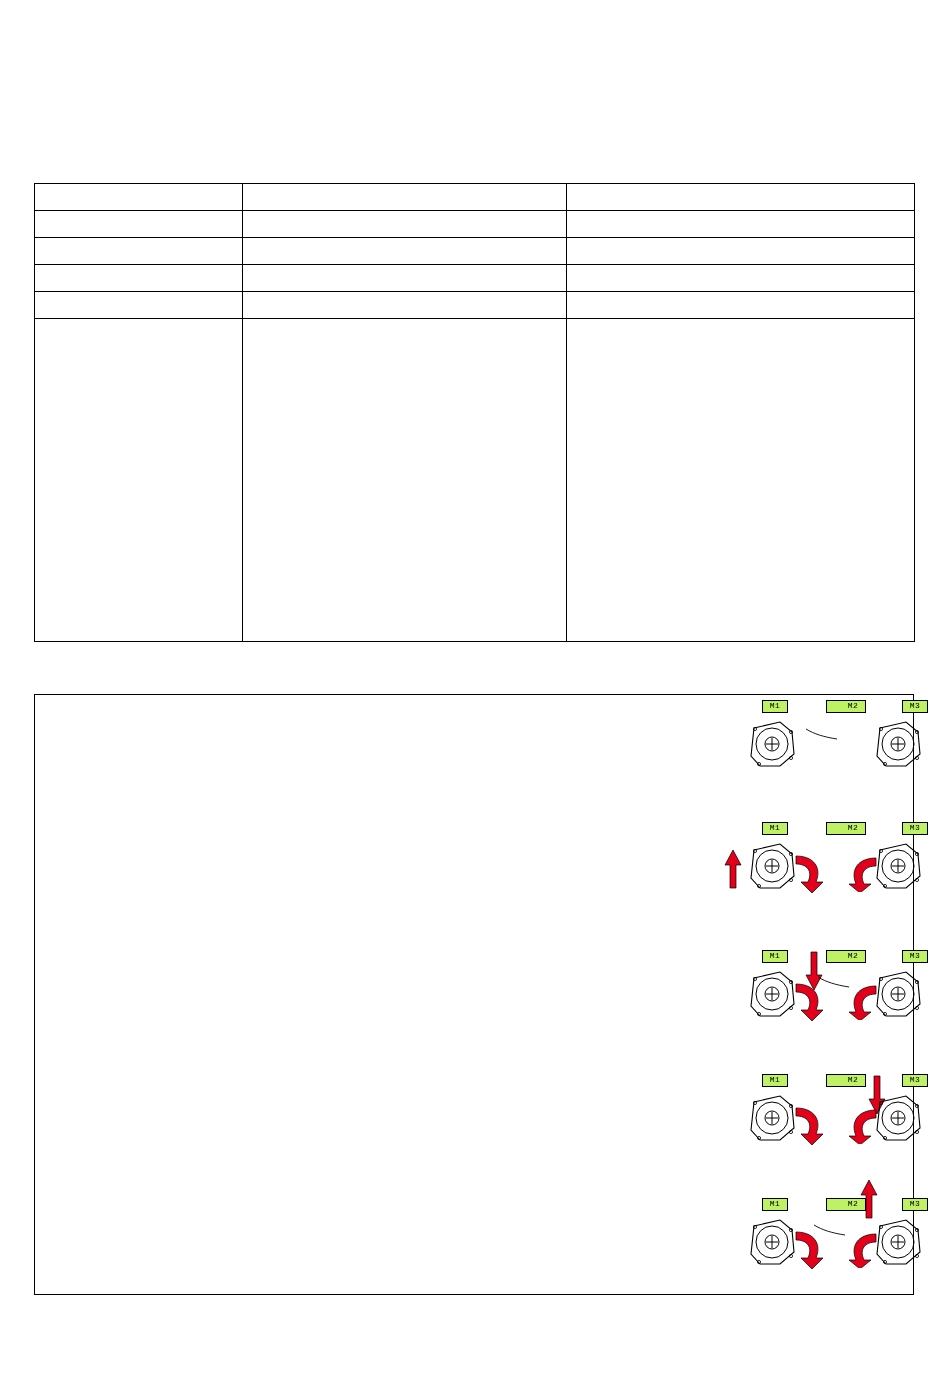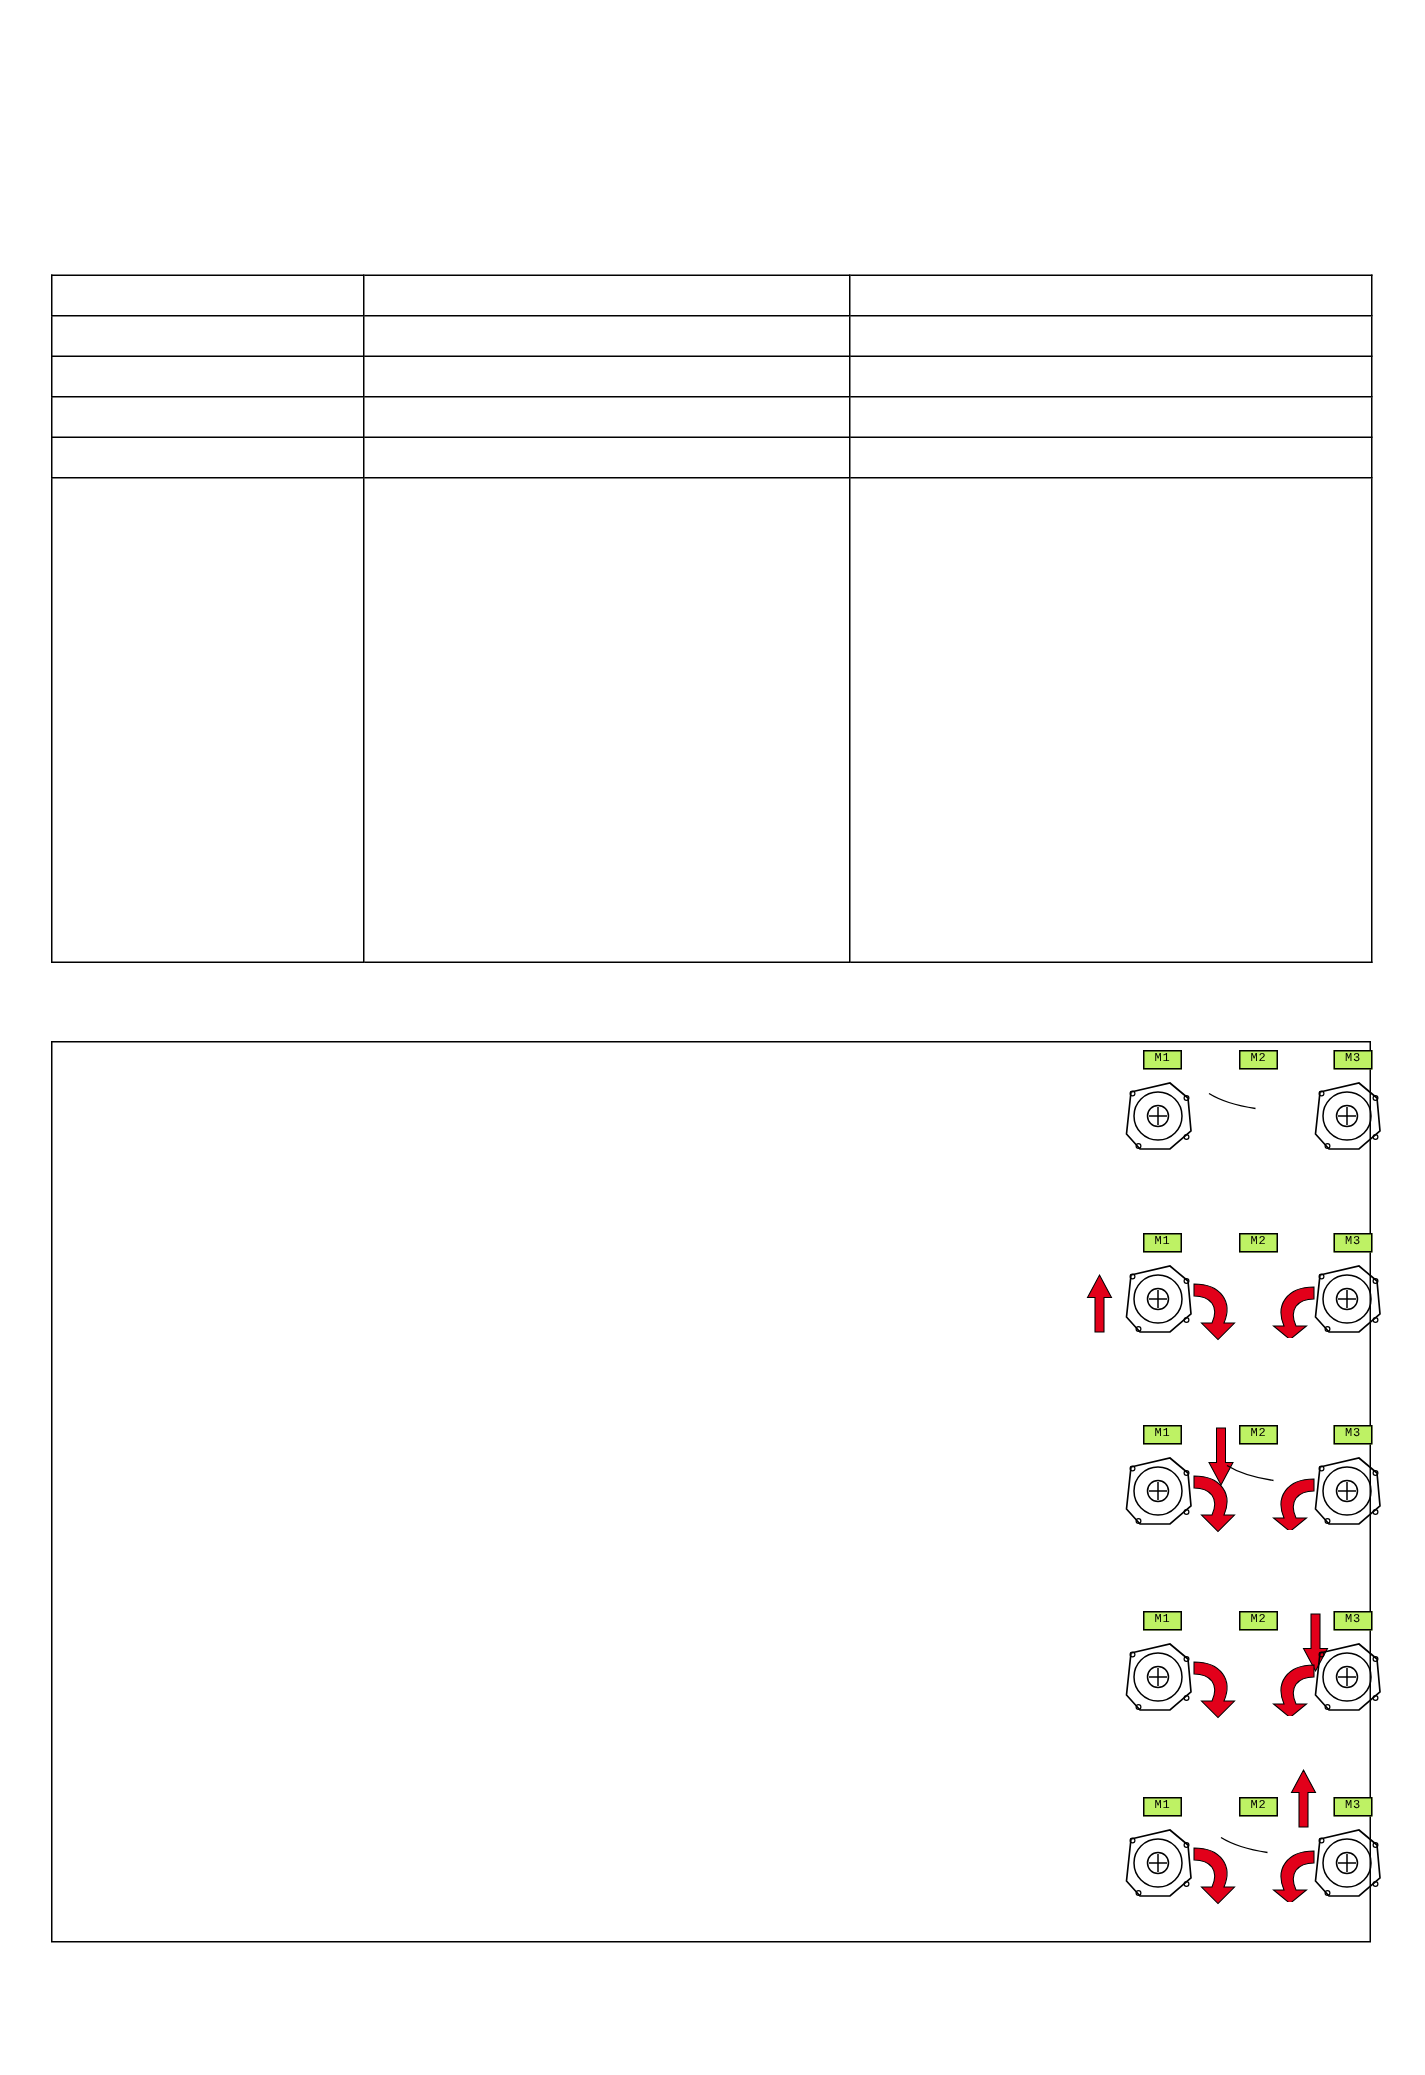--- a/index.html
+++ b/index.html
@@ -74,22 +74,22 @@
     font-family: "Liberation Mono", monospace;
     font-size: 8px;
     line-height: 10px;
     text-align: center;
     width: 24px;
     height: 11px;
     color: #000000;
     letter-spacing: 0.5px;
   }
   .lbl-m1 { left: 62px; top: 2px; }
-  .lbl-m2 { left: 126px; top: 2px; }
-  .lbl-m3 { left: 189px; top: 2px; }
+  .lbl-m2 { left: 126px; top: 2px; padding-left: 14px; }
+  .lbl-m3 { left: 202px; top: 2px; }
 
   .motor {
     position: absolute;
     width: 52px;
     height: 52px;
   }
   .motor svg { display: block; }
   .motor-left  { left: 46px; top: 20px; }
   .motor-right { left: 172px; top: 20px; }
 

